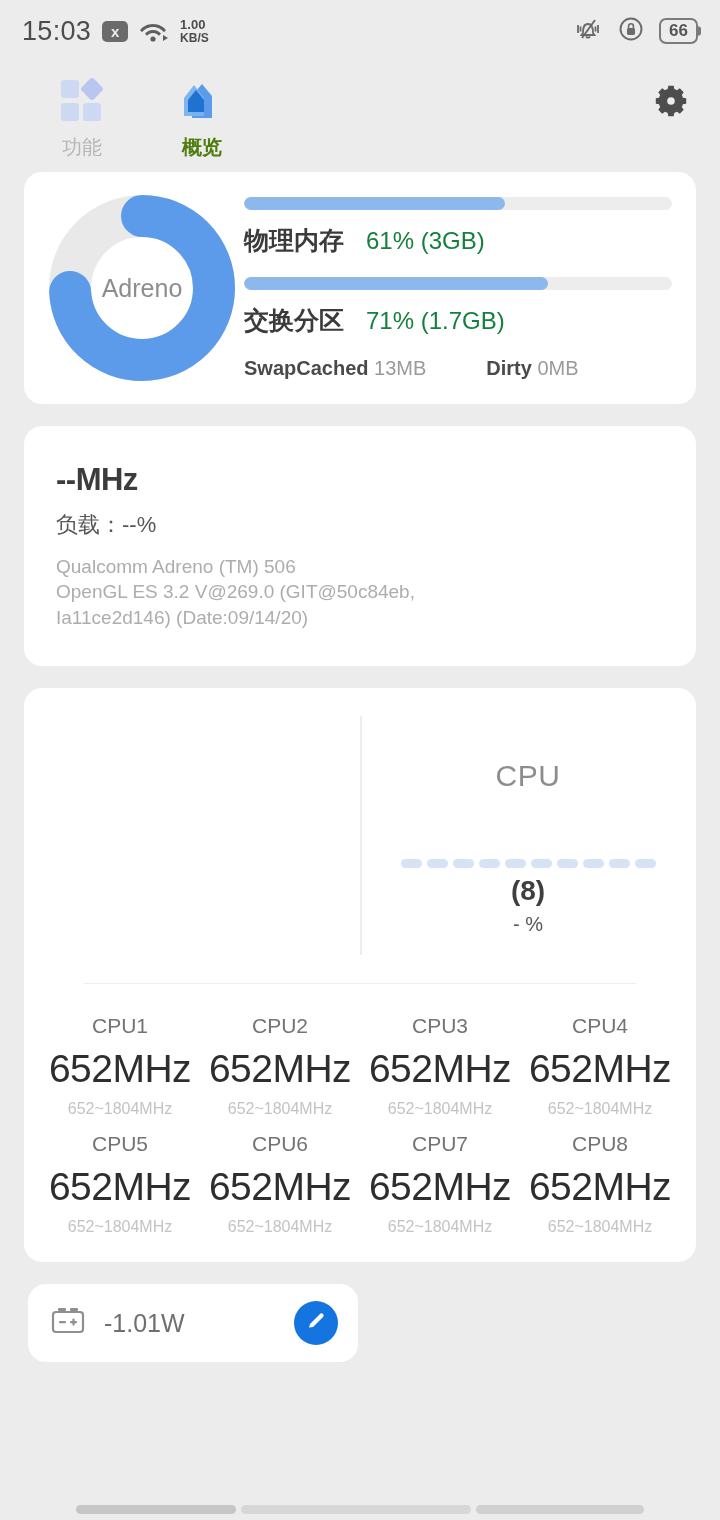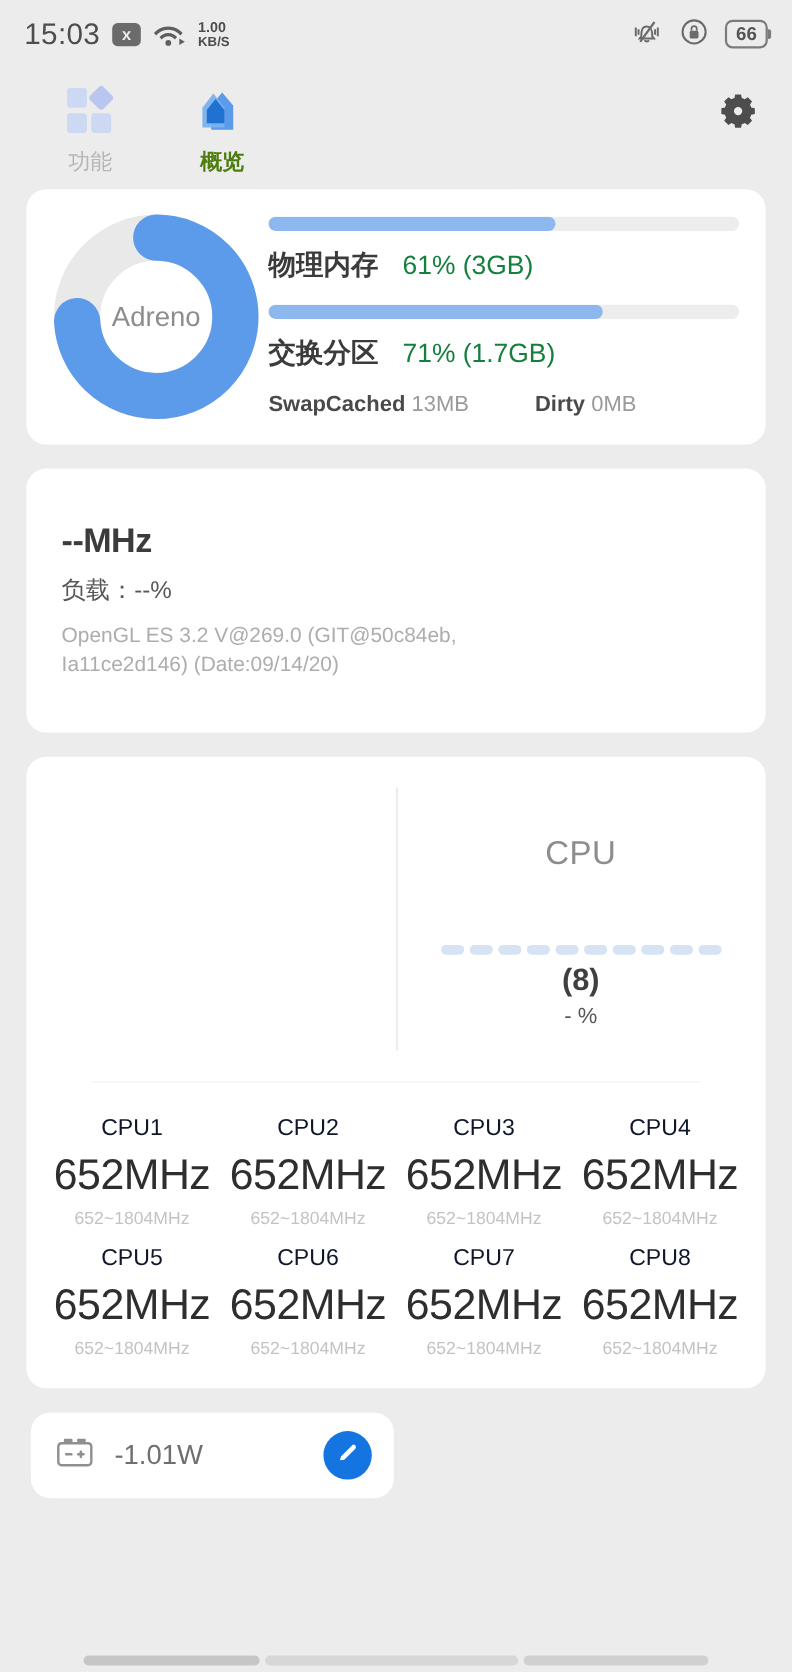--- a/index.html
+++ b/index.html
@@ -83,21 +83,21 @@
   .cpu-left { width: 336px; }
   .cpu-right { flex: 1; display: flex; flex-direction: column; align-items: center; justify-content: center; padding-top: 24px; }
   .cpu-title { font-size: 30px; color: #8d8d8d; letter-spacing: 0.5px; }
   .cpu-dashes { display: flex; gap: 5px; margin-top: 66px; }
   .cpu-dashes i { display: block; width: 21px; height: 9px; border-radius: 5px; background: #d5e3f5; }
   .cpu-count { font-size: 28px; font-weight: 700; color: #3f3f3f; margin-top: 7px; }
   .cpu-pct { font-size: 20px; color: #575757; margin-top: 6px; }
   .cpu-hr { height: 1px; background: #eeeeee; margin: 0 60px 0 60px; }
   .core-grid { display: grid; grid-template-columns: repeat(4, 1fr); row-gap: 14px; padding: 30px 16px 0 16px; }
   .core { display: flex; flex-direction: column; align-items: center; gap: 9px; }
-  .core-name { font-size: 21px; color: #0f172a; }
+  .core-name { font-size: 21px; color: #737373; }
   .core-freq { font-size: 39px; color: #2e2e2e; letter-spacing: -0.5px; }
   .core-range { font-size: 16px; color: #c3c3c3; }
 
   
   .bottom-row { display: flex; gap: 16px; padding: 0 28px; }
   .mini-card {
     background: #fff; border-radius: 18px; height: 78px;
     display: flex; align-items: center; padding: 0 20px;
   }
   .mini-left { flex: 0 0 330px; }
@@ -234,20 +234,21 @@
         </span>
       </div>
     </div>
   </div>
 
   <div class="card gpu-card">
     <div class="gpu-right">
       <div class="gpu-mhz">--MHz</div>
       <div class="gpu-load">负载：--%</div>
       <div class="gpu-desc">
+        <div>Qualcomm Adreno (TM) 506</div>
         <div>OpenGL ES 3.2 V@269.0 (GIT@50c84eb,</div>
         <div>Ia11ce2d146) (Date:09/14/20)</div>
       </div>
     </div>
   </div>
 
   <div class="card cpu-card">
     <div class="cpu-top">
       <div class="cpu-divider"></div>
       <div class="cpu-left"></div>

